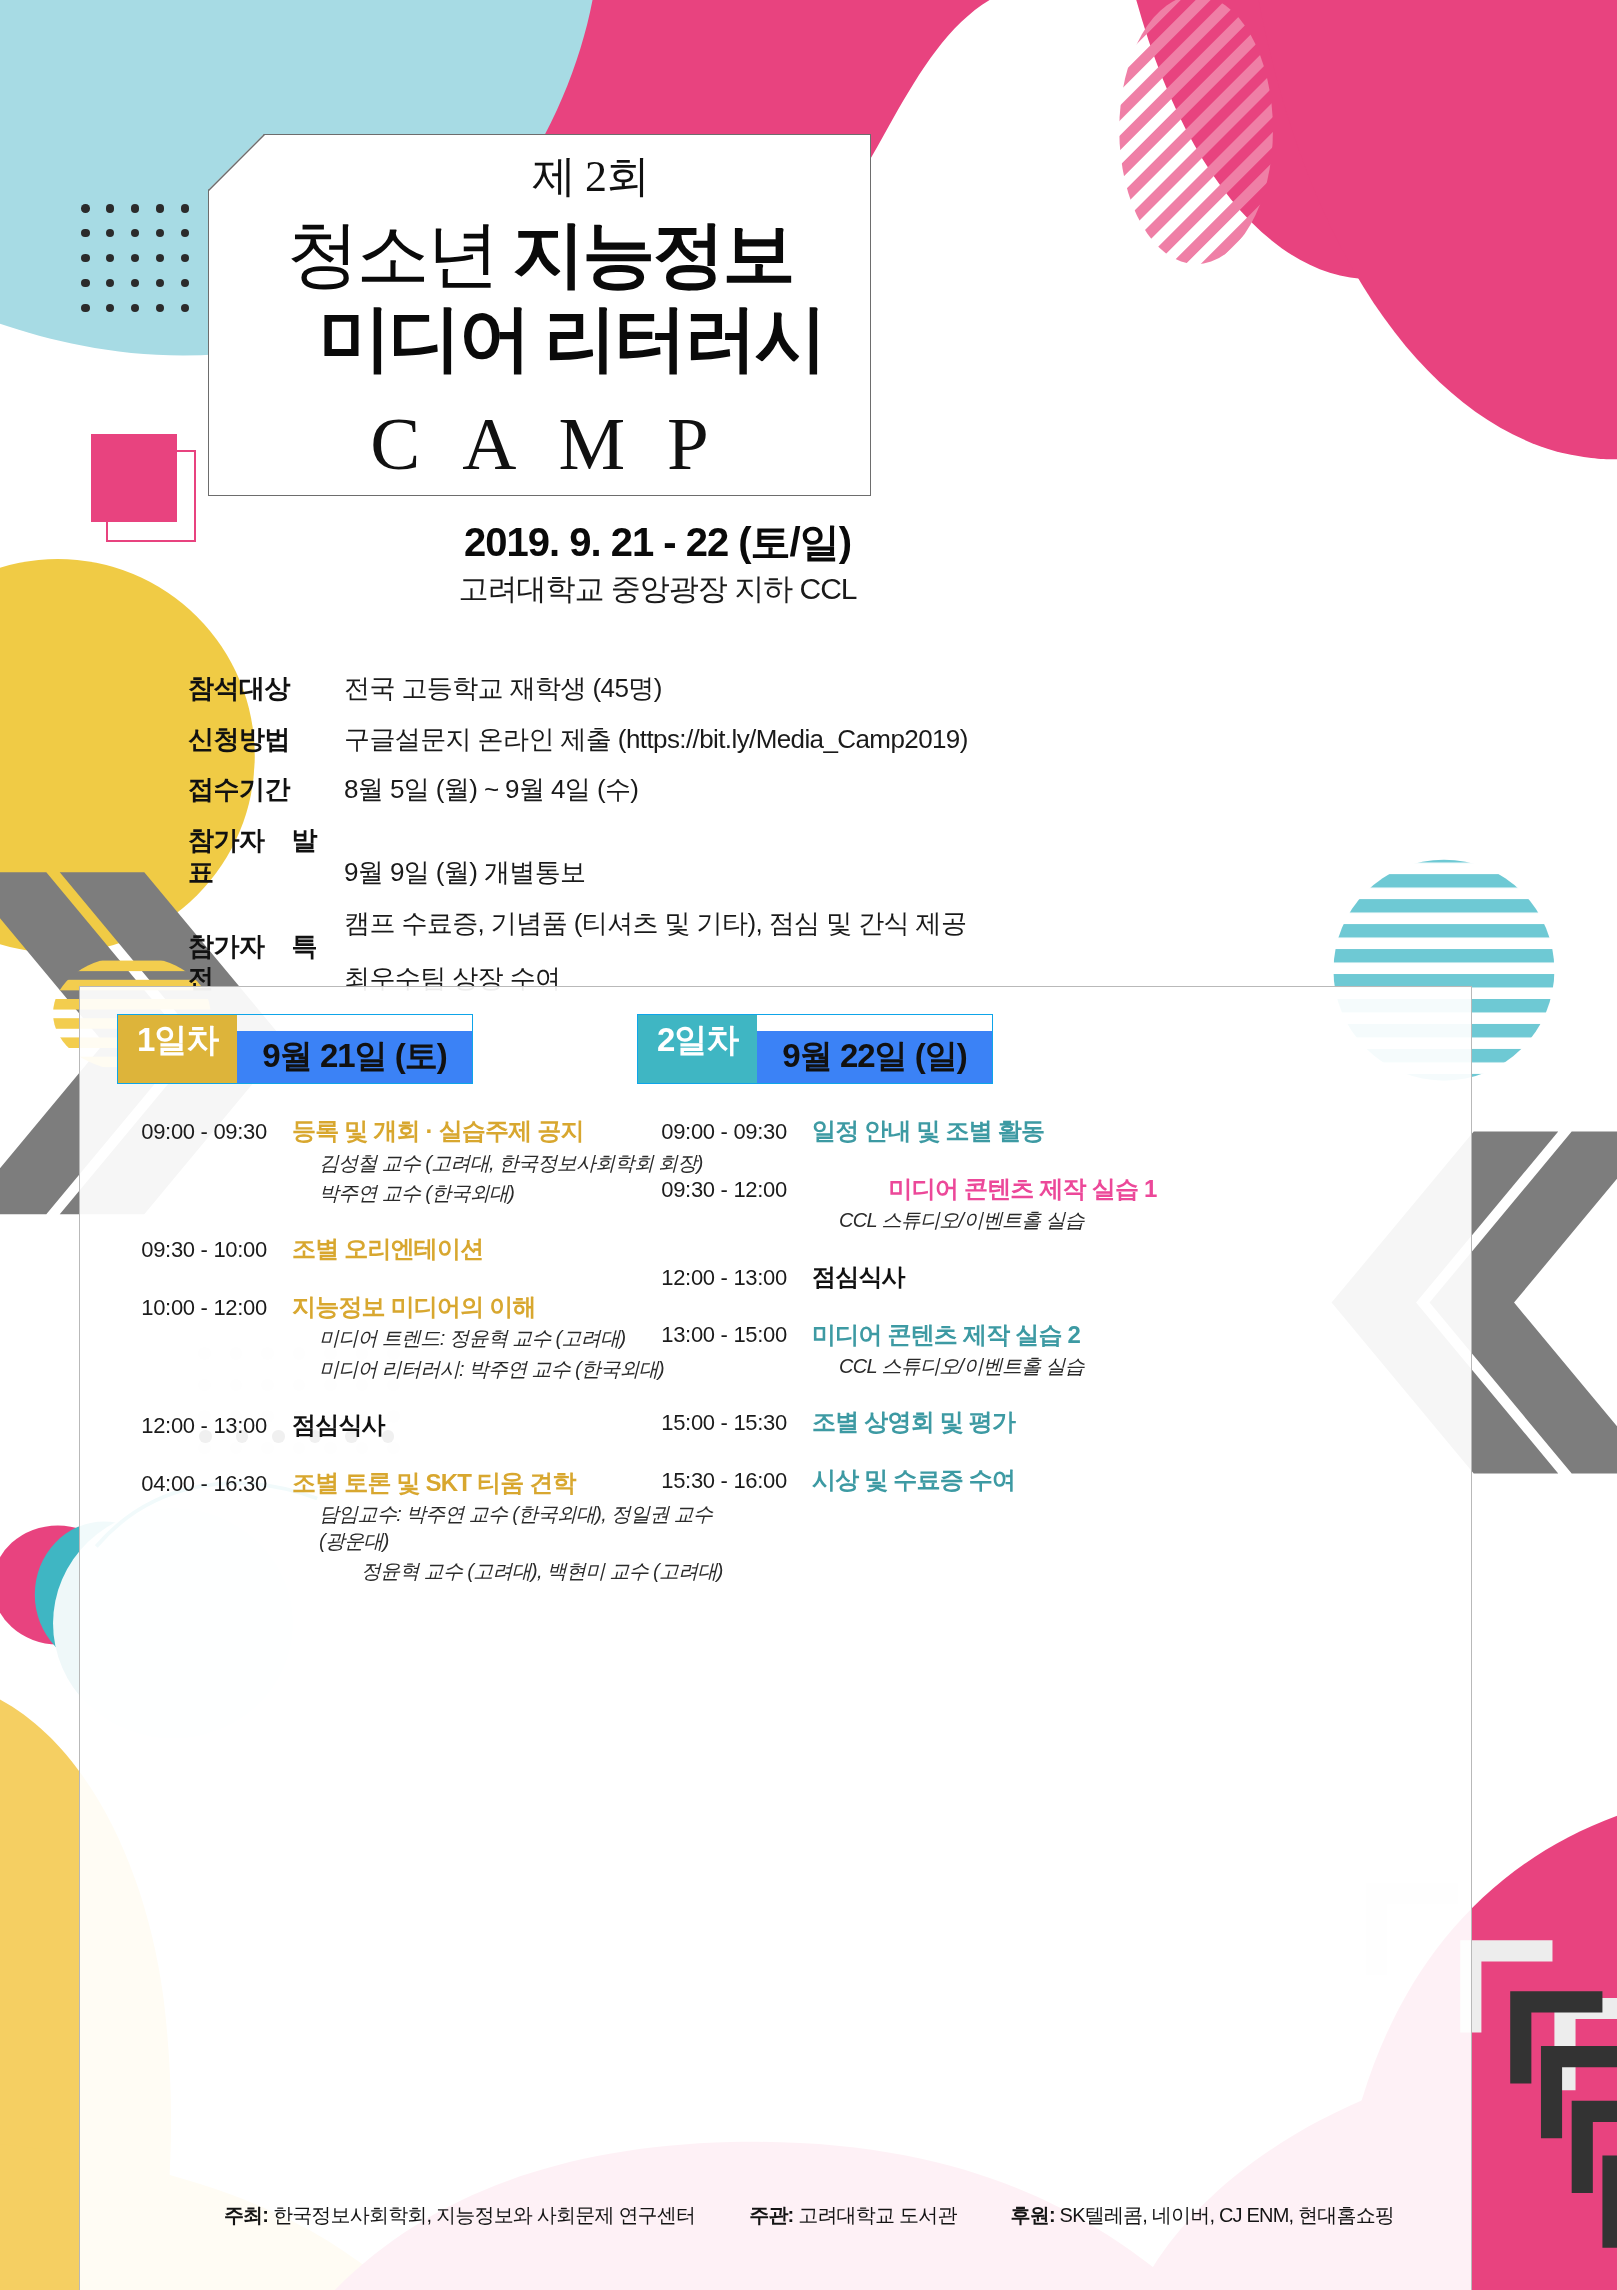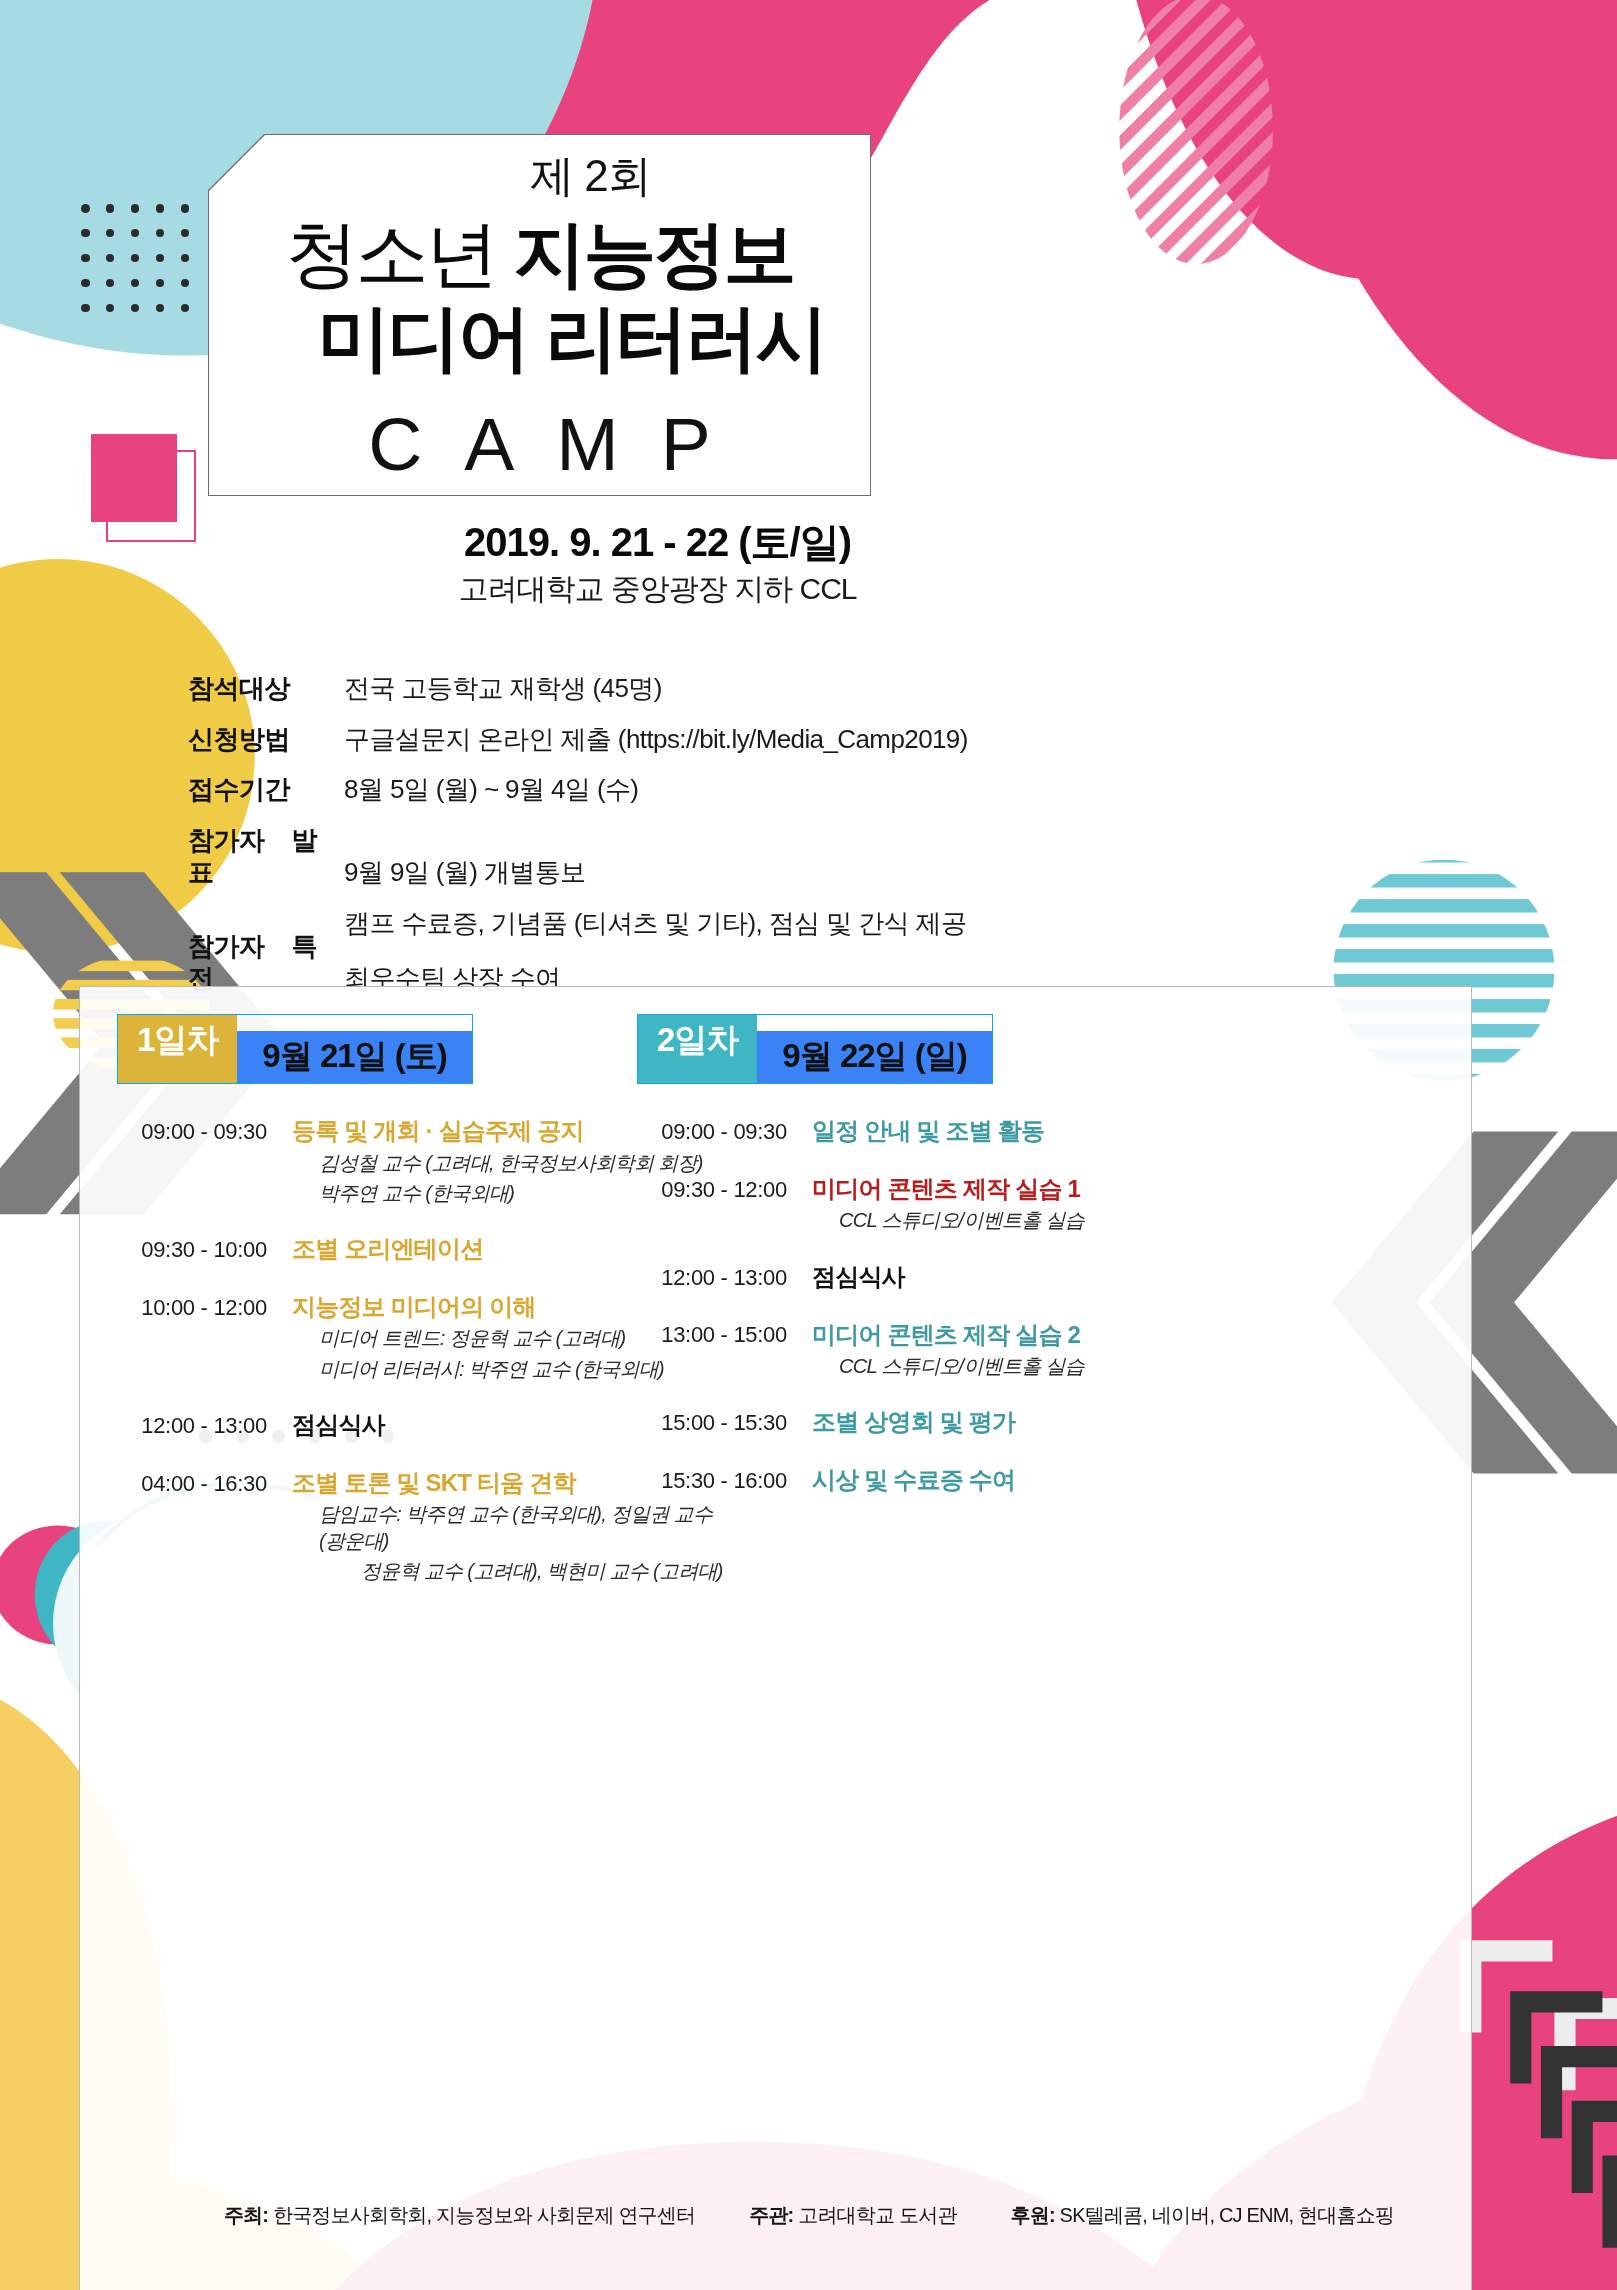--- a/index.html
+++ b/index.html
@@ -28,21 +28,21 @@
 
   
   .title-card{
     position:absolute;left:208px;top:134px;width:663px;height:362px;
     border:1.5px solid #6d6d6d;background:#ffffff;box-sizing:border-box;
     clip-path:polygon(56px 0,100% 0,100% 100%,0 100%,0 56px);
   }
   .title-fold{
     position:absolute;left:208px;top:134px;width:57px;height:57px;
   }
-  .title-inner{position:absolute;left:208px;top:134px;width:714px;height:362px;}
+  .title-inner{position:absolute;left:208px;top:134px;width:714px;height:362px;font-family:Liberation Serif, serif;}
   .t-issue{
     position:absolute;right:0px;top:13.4px;width:663px;text-align:center;
     font-size:44px;letter-spacing:-1px;color:#111;font-weight:400;
   }
   .t-line1{
     position:absolute;left:0;top:72px;width:663px;text-align:center;
     font-size:73px;color:#0a0a0a;white-space:nowrap;letter-spacing:-2.9px;
   }
   .t-line1 .light{font-weight:400;}
   .t-line1 .heavy{font-weight:700;}
@@ -366,21 +366,21 @@
       <div class="items" id="day2-items">
           <div class="item">
             <div class="item-time">09:00 - 09:30</div>
             <div class="item-body">
               <div class="item-title" style="color: rgb(61, 154, 163);">일정 안내 및 조별 활동</div>
             </div>
           </div>
           <div class="item">
             <div class="item-time">09:30 - 12:00</div>
             <div class="item-body">
-              <div class="item-title" style="color: #b91c1c;">미디어 콘텐츠 제작 실습 1</div>
+              <div class="item-title" style="color: #ec4899; text-align: center;">미디어 콘텐츠 제작 실습 1</div>
               <div class="item-sub">CCL 스튜디오/이벤트홀 실습</div>
             </div>
           </div>
           <div class="item">
             <div class="item-time">12:00 - 13:00</div>
             <div class="item-body">
               <div class="item-title plain">점심식사</div>
             </div>
           </div>
           <div class="item">

